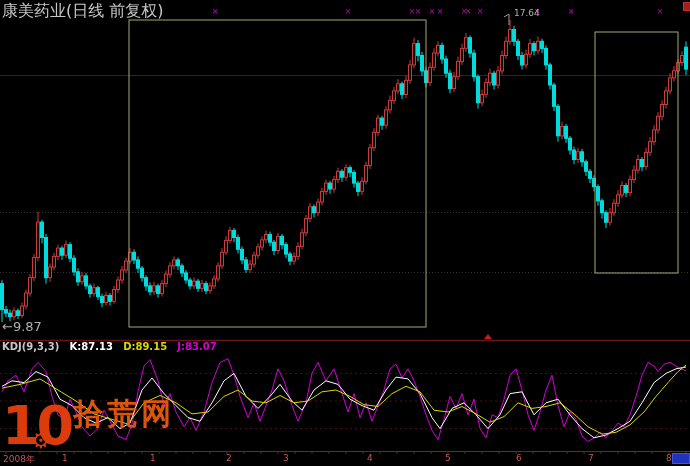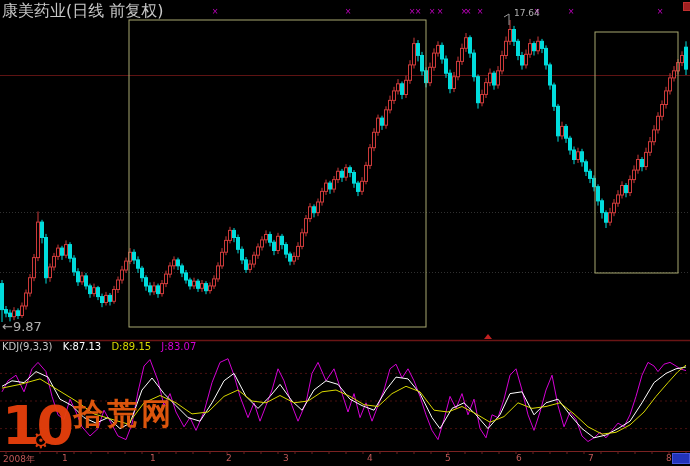--- a/index.html
+++ b/index.html
@@ -3,21 +3,21 @@
 <meta charset="utf-8">
 <style>
   html,body{margin:0;padding:0;background:#111;}
   .stage{position:relative;width:690px;height:466px;background:#000;overflow:hidden;
          font-family:"DejaVu Sans","Liberation Sans",sans-serif;}
   .stage svg{position:absolute;left:0;top:0;}
   .chart-title{position:absolute;left:2px;top:1px;font-size:16px;color:#c8c8c8;white-space:nowrap;}
   .hi-label{position:absolute;left:514px;top:8px;font-size:9px;color:#b0b0b0;}
   .lo-label{position:absolute;left:2px;top:319px;font-size:13px;color:#b0b0b0;}
   .kdj-row{position:absolute;left:2px;top:341px;font-size:10px;white-space:nowrap;}
-  .kdj-row span{margin-right:7px;}
+  .kdj-row span{margin-right:7px;font-weight:bold;}
   .kdj-name{color:#c8c8c8;} .kdj-k{color:#ffffff;} .kdj-d{color:#d8d800;} .kdj-j{color:#d400d4;margin-top:48px;}
   .axis-labels{position:absolute;left:0;top:452px;width:556px;height:14px;}
   .axis-labels span{position:absolute;top:1px;font-size:9px;color:#c05858;}
   .pos-box{position:absolute;left:672px;top:453px;width:18px;height:11px;background:#2233bb;border:1px solid #4455dd;box-sizing:border-box;}
   .tr-box{position:absolute;left:683px;top:2px;width:7px;height:7px;background:#a02020;border:1px solid #c03030;}
   .watermark{position:absolute;left:2px;top:400px;display:flex;align-items:flex-start;opacity:.95;pointer-events:none;}
   .wm-num{position:relative;font-size:54px;line-height:52px;font-weight:bold;color:#e8400c;letter-spacing:-3px;}
   .wm-gear{position:absolute;left:29px;top:15px;font-size:22px;letter-spacing:0;color:#e8400c;}
   .wm-col{display:flex;flex-direction:column;margin-left:2px;}
   .wm-cn{font-size:30px;line-height:28px;font-weight:bold;color:#e85a0e;letter-spacing:4px;}

